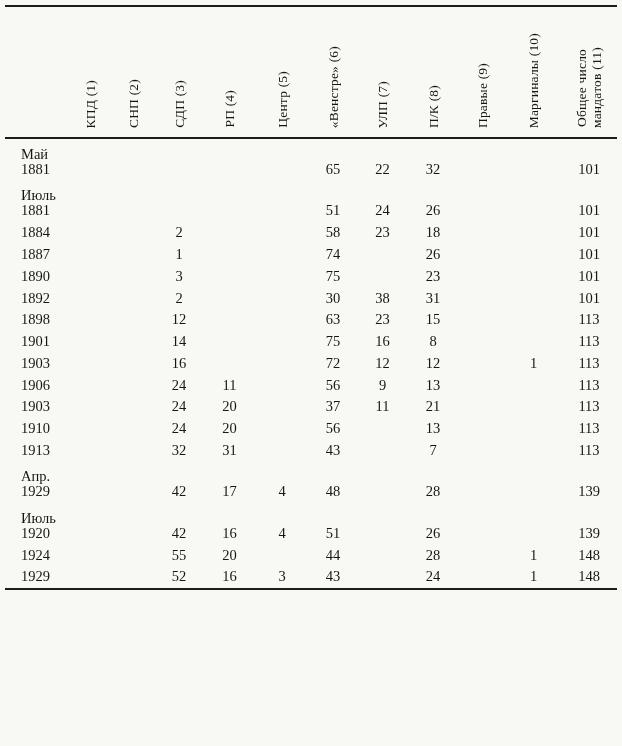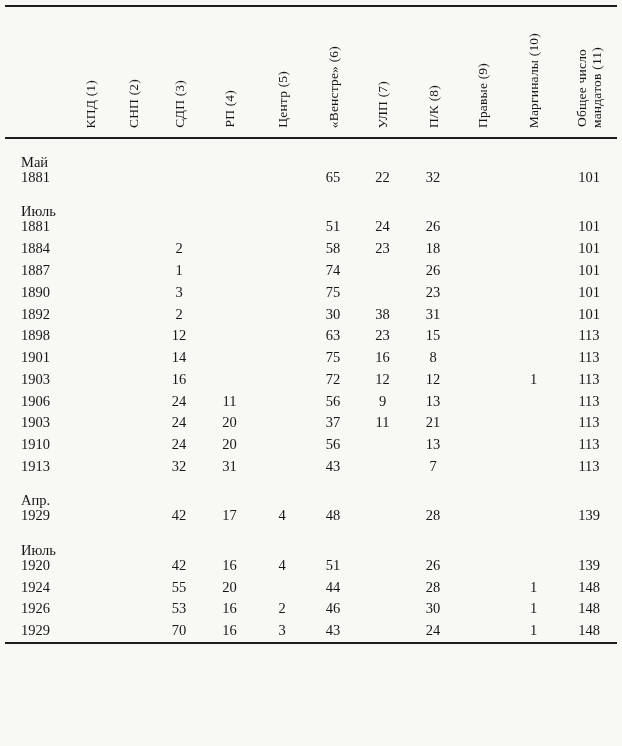--- a/index.html
+++ b/index.html
@@ -46,21 +46,21 @@
     line-height: 15px;
     padding: 3.4px 0;
     text-align: center;
     white-space: pre-line;
     vertical-align: bottom;
   }
   td.year {
     text-align: left;
     padding-left: 16px;
   }
-  tr.tall td { padding-top: 16px; }
+  tr.tall td { padding-top: 8px; }
   tbody tr:last-child td { border-bottom: 2px solid #1d1d1b; }
 </style>
 </head>
 <body>
 
 <div class="page">
   <table class="mandates">
     <colgroup>
         <col style="width: 63px;">
         <col style="width: 44px;">
@@ -315,38 +315,24 @@
           <td class="num">20</td>
           <td class="num"></td>
           <td class="num">44</td>
           <td class="num"></td>
           <td class="num">28</td>
           <td class="num"></td>
           <td class="num">1</td>
           <td class="num">148</td>
         </tr>
         <tr>
-          <td class="year">1926</td>
-          <td class="num"></td>
-          <td class="num"></td>
-          <td class="num">53</td>
-          <td class="num">16</td>
-          <td class="num">2</td>
-          <td class="num">46</td>
-          <td class="num"></td>
-          <td class="num">30</td>
-          <td class="num"></td>
-          <td class="num">1</td>
-          <td class="num">148</td>
-        </tr>
-        <tr>
           <td class="year">1929</td>
           <td class="num"></td>
           <td class="num"></td>
-          <td class="num">70</td>
+          <td class="num">52</td>
           <td class="num">16</td>
           <td class="num">3</td>
           <td class="num">43</td>
           <td class="num"></td>
           <td class="num">24</td>
           <td class="num"></td>
           <td class="num">1</td>
           <td class="num">148</td>
         </tr>
       </tbody>

